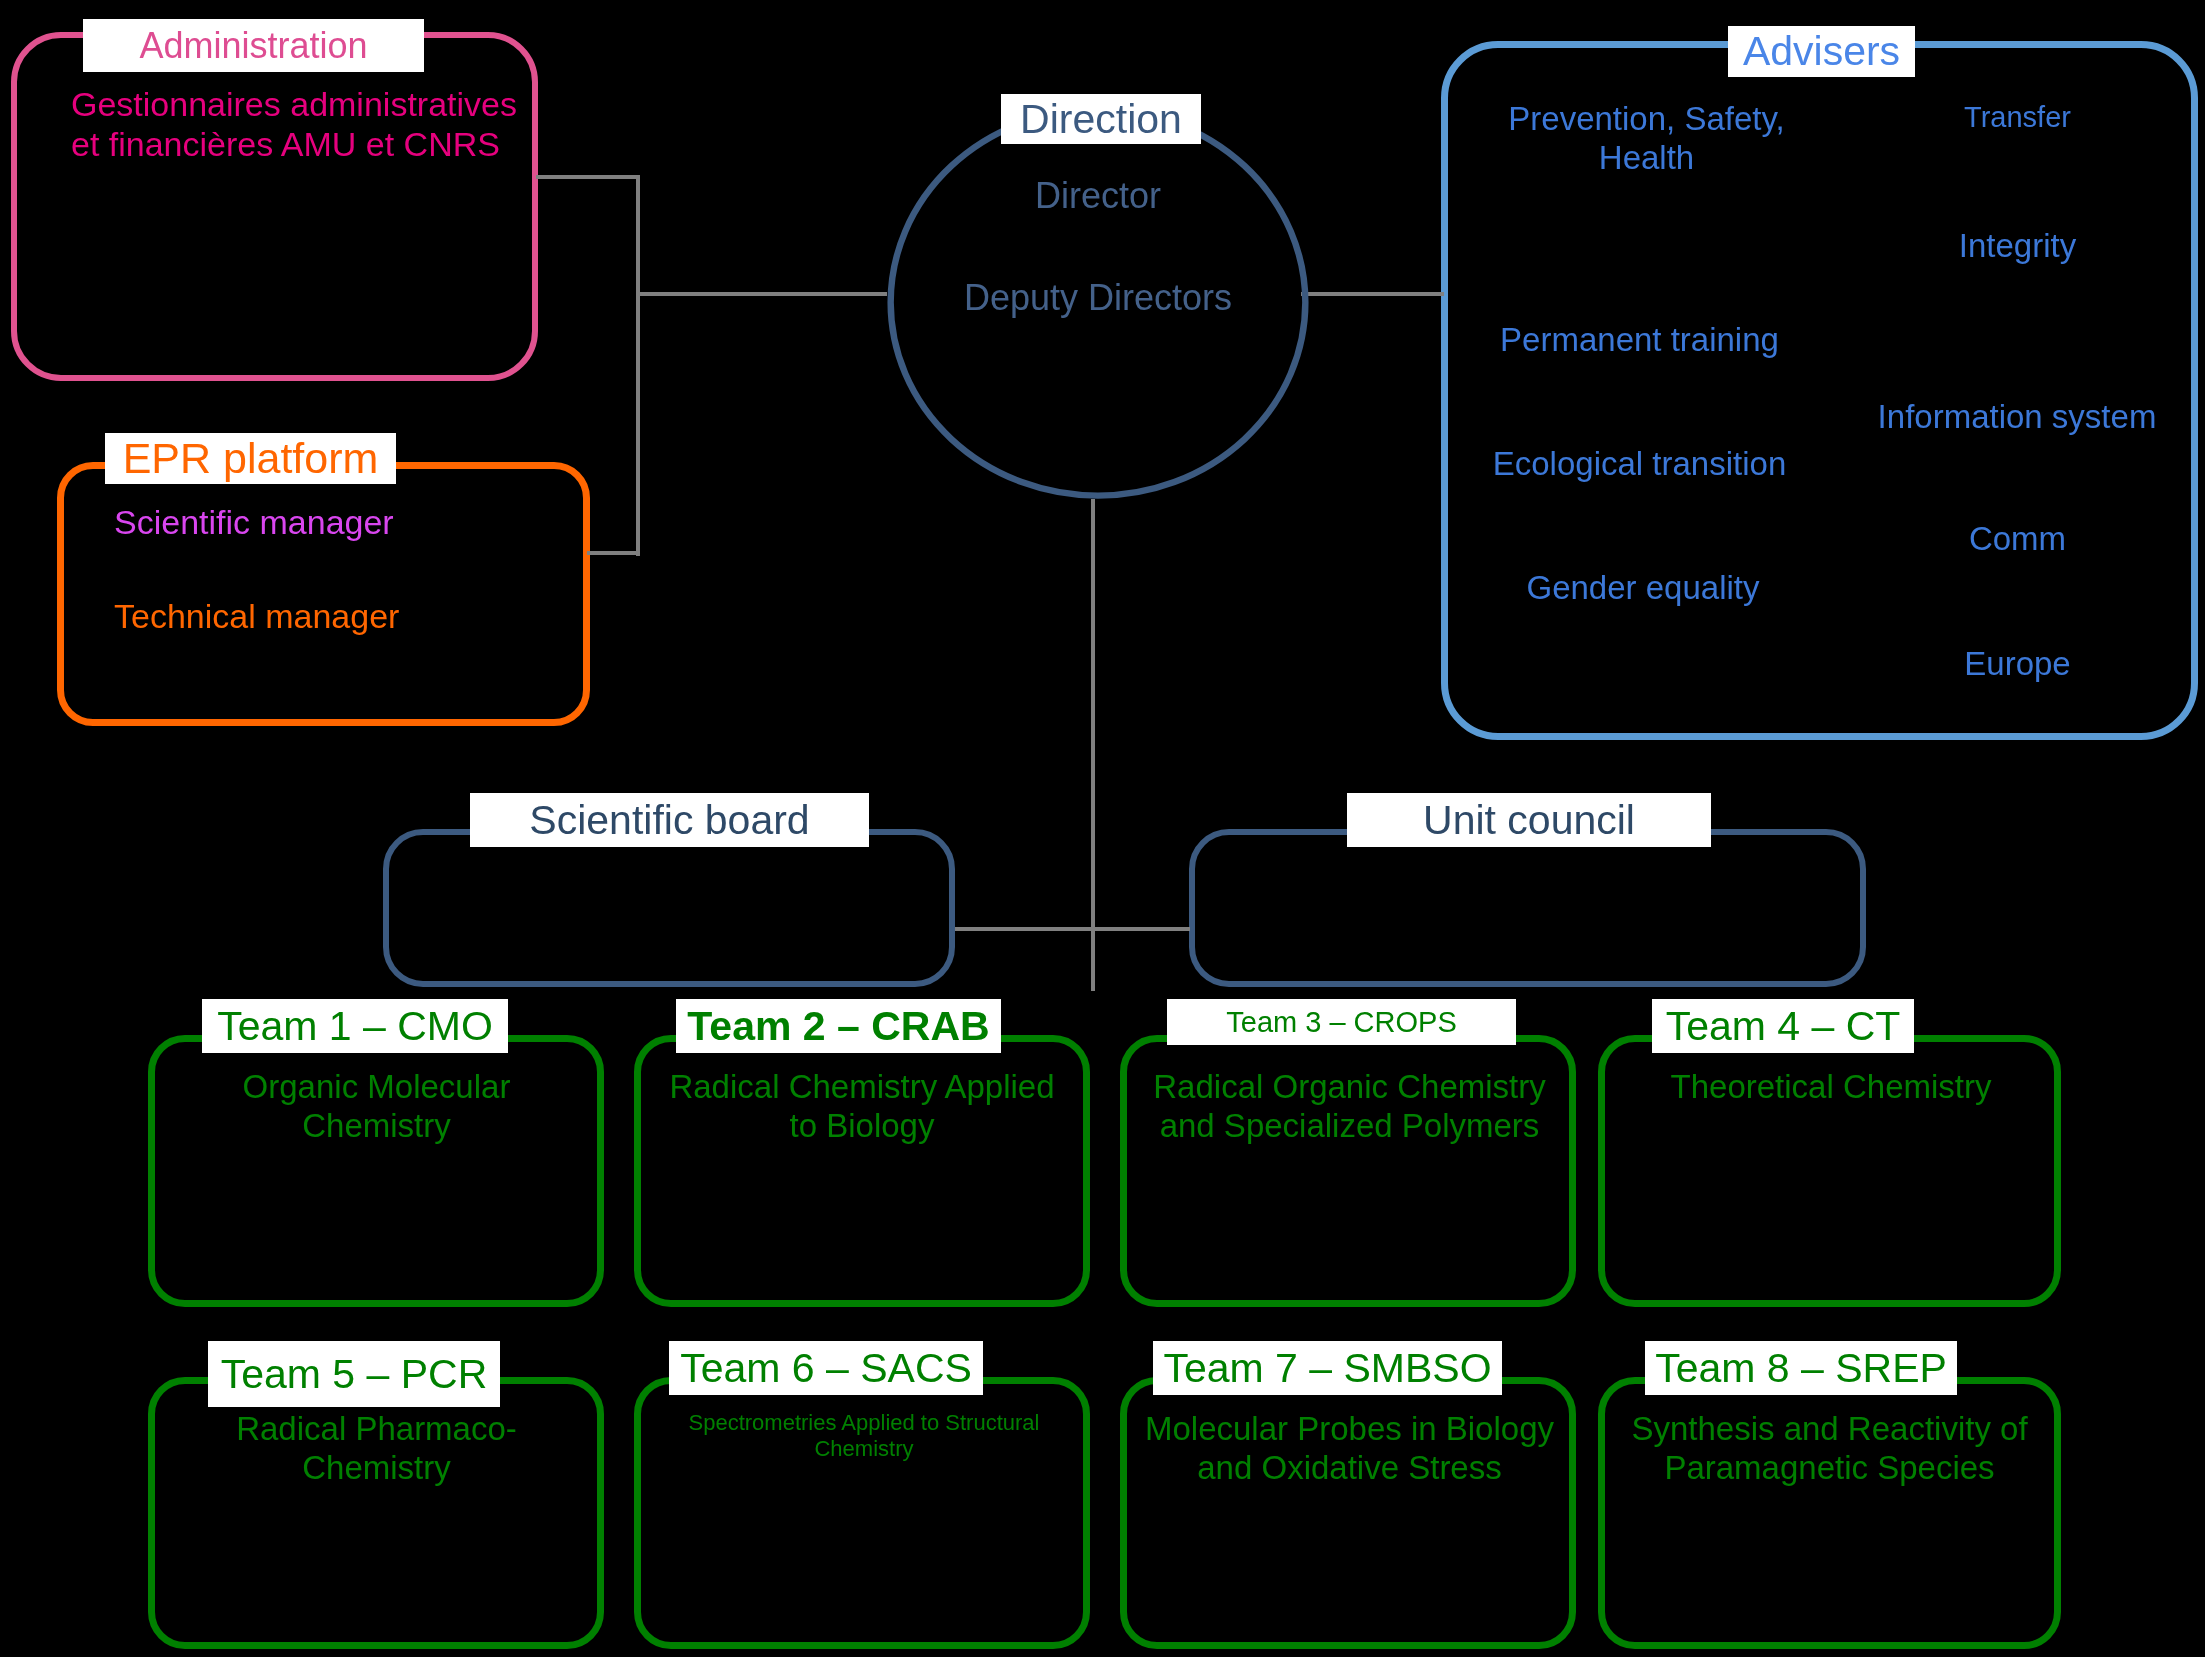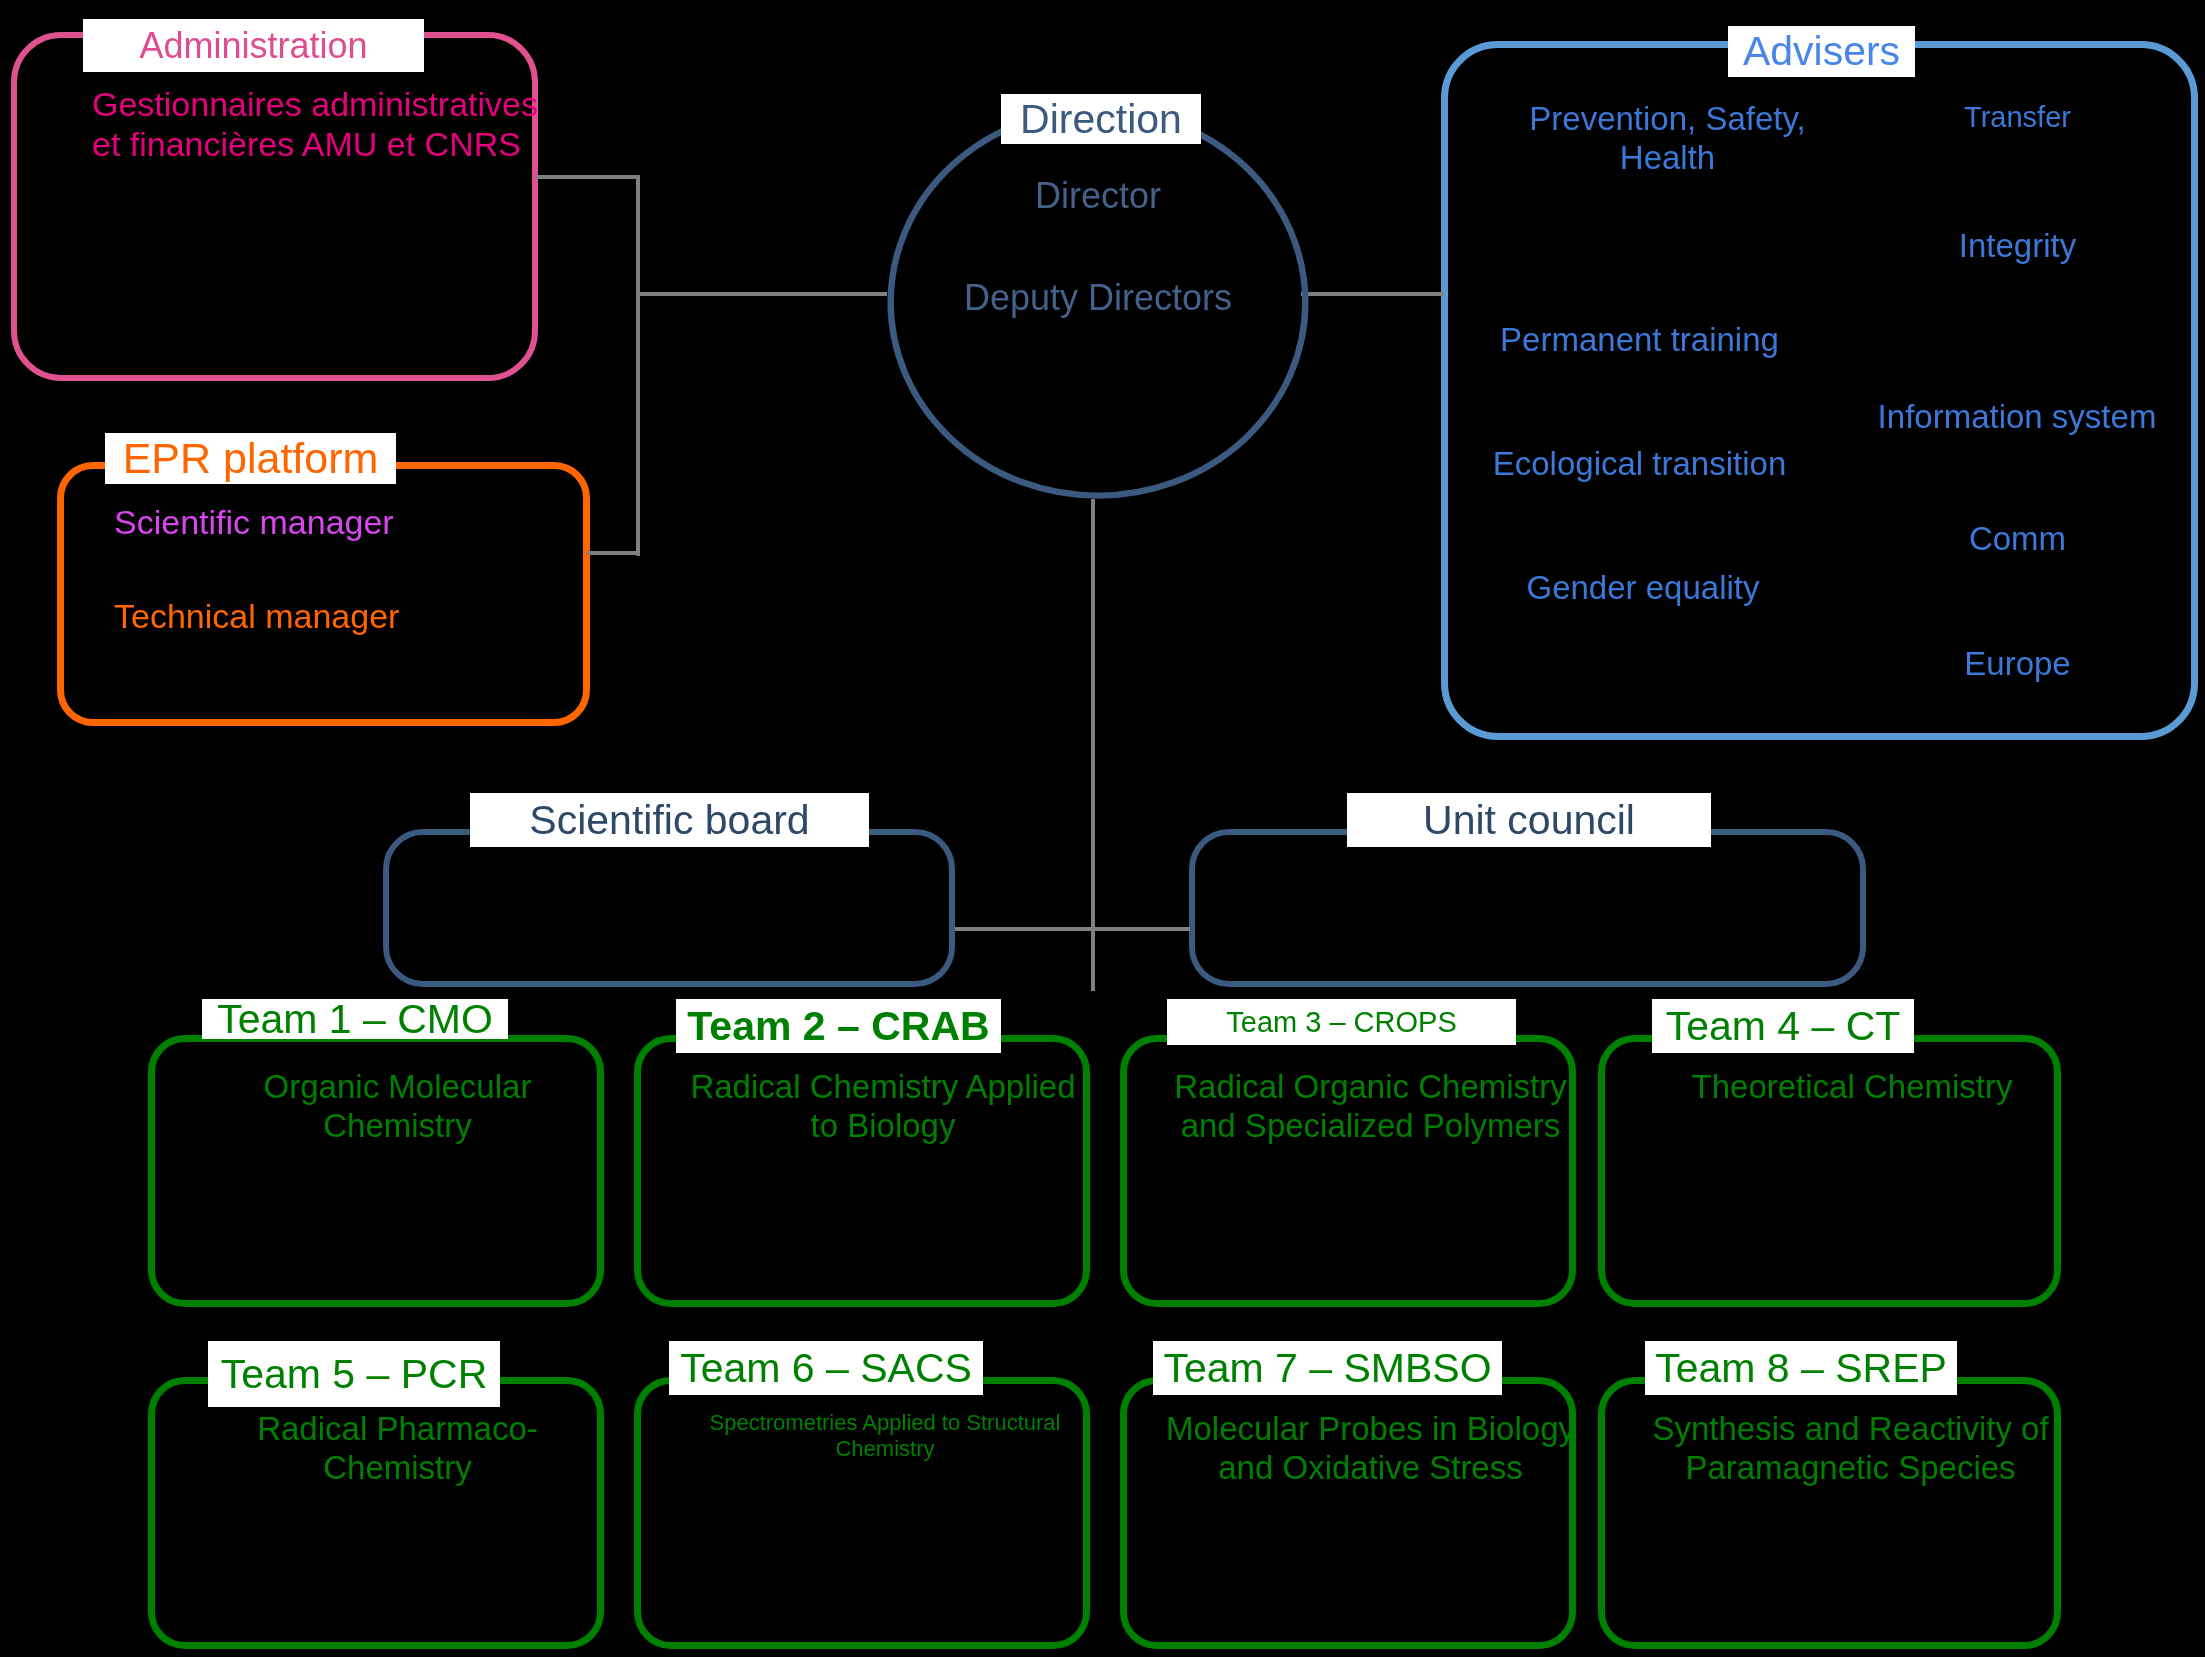--- a/index.html
+++ b/index.html
@@ -24,21 +24,20 @@
     z-index:20;
     display:flex;
     align-items:center;
     justify-content:center;
   }
   .body-text{
     position:absolute;
     text-align:center;
     line-height:1.18;
     z-index:15;
-    margin-left:21px;
   }
   .ltext{
     position:absolute;
     text-align:center;
     line-height:1.18;
     z-index:15;
     white-space:nowrap;
   }
   .connector{position:absolute;background:#808080;z-index:5;}
   svg.circle-wrap{position:absolute;z-index:10;}
@@ -99,21 +98,21 @@
   <div class="caption" style="left:470px;top:793px;width:399px;height:54px;font-size:41px;color:#2E4967;">
     <span>Scientific board</span>
   </div>
 
   <div class="box" style="left:1189px;top:829px;width:677px;height:158px;border:6.4px solid #3C5A80;border-radius:40px;"></div>
   <div class="caption" style="left:1347px;top:793px;width:364px;height:54px;font-size:41px;color:#2E4967;">
     <span>Unit council</span>
   </div>
 
   <div class="box" style="left:148px;top:1035px;width:456px;height:272px;border:7.1px solid #008000;border-radius:37px;"></div>
-  <div class="caption" style="left:202px;top:999px;width:306px;height:40px;font-size:41px;color:#008000;text-align:right;">
+  <div class="caption" style="left:202px;top:999px;width:306px;height:54px;font-size:41px;color:#008000;text-align:right;">
     <span>Team 1 – CMO</span>
   </div>
   <div class="body-text" style="left:170px;top:1068px;width:413px;font-size:33px;color:#008000;">Organic Molecular Chemistry</div>
 
   <div class="box" style="left:634px;top:1035px;width:456px;height:272px;border:7.1px solid #008000;border-radius:37px;"></div>
   <div class="caption" style="left:676px;top:999px;width:325px;height:54px;font-size:41px;color:#008000;font-weight:bold;">
     <span>Team 2 – CRAB</span>
   </div>
   <div class="body-text" style="left:654px;top:1068px;width:416px;font-size:33px;color:#008000;">Radical Chemistry Applied to Biology</div>
 

